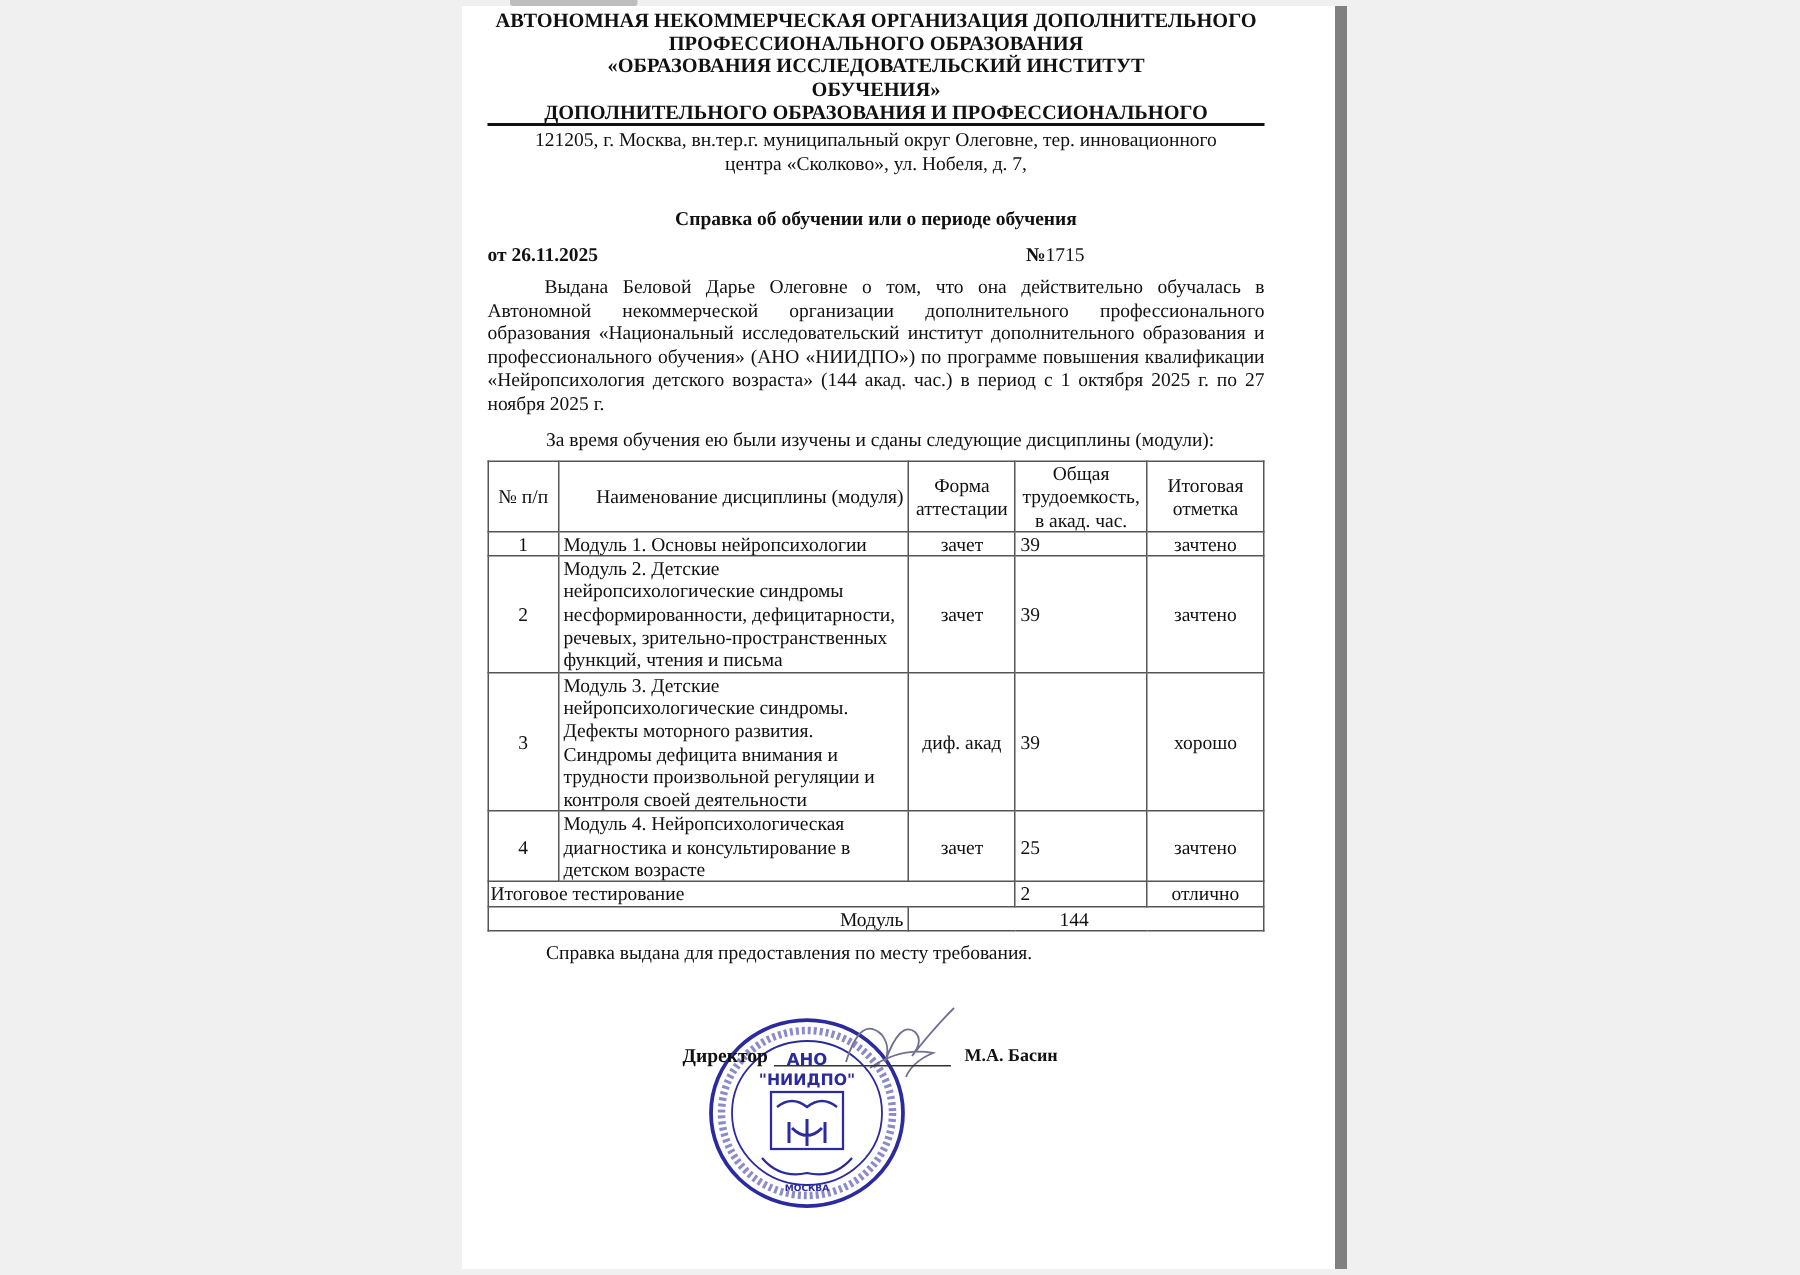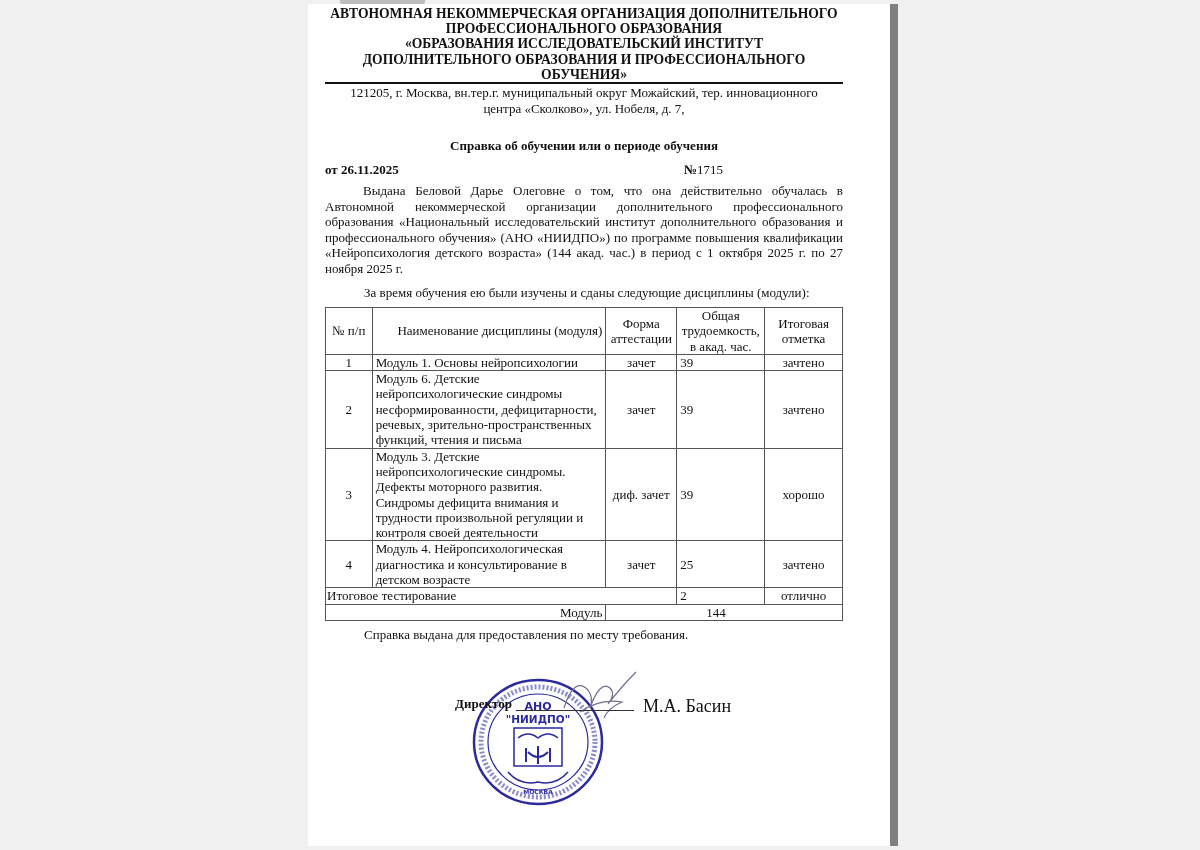--- a/index.html
+++ b/index.html
@@ -71,43 +71,43 @@
   .footer-note {
     position: absolute; left: 364px; top: 627px; font-size: 13px;
   }
   .sign-label {
     position: absolute; left: 455px; top: 696px; font-weight: bold; font-size: 13px;
   }
   .sign-line {
     position: absolute; left: 516px; top: 710px; width: 118px; height: 1px; background: #333;
   }
   .sign-name {
-    position: absolute; left: 643px; top: 696px; font-weight: normal; font-size: 18px;
+    position: absolute; left: 643px; top: 696px; font-weight: bold; font-size: 12px;
   }
   .stamp { position: absolute; left: 470px; top: 676px; width: 136px; height: 132px; }
   .signature { position: absolute; left: 560px; top: 668px; width: 80px; height: 60px; }
 </style>
 </head>
 <body>
 
 <div class="page"></div>
 <div class="page-shadow"></div>
 <div class="top-tab"></div>
 
 <div class="header">
   <div>АВТОНОМНАЯ НЕКОММЕРЧЕСКАЯ ОРГАНИЗАЦИЯ ДОПОЛНИТЕЛЬНОГО</div>
   <div>ПРОФЕССИОНАЛЬНОГО ОБРАЗОВАНИЯ</div>
   <div>«ОБРАЗОВАНИЯ ИССЛЕДОВАТЕЛЬСКИЙ ИНСТИТУТ</div>
+  <div>ОБУЧЕНИЯ»</div>
   <div>ДОПОЛНИТЕЛЬНОГО ОБРАЗОВАНИЯ И ПРОФЕССИОНАЛЬНОГО</div>
-  <div>ОБУЧЕНИЯ»</div>
 </div>
 <div class="header-rule"></div>
 
 <div class="address">
-  <div>121205, г. Москва, вн.тер.г. муниципальный округ Можайский, тер. инновационного</div>
+  <div>121205, г. Москва, вн.тер.г. муниципальный округ Олеговне, тер. инновационного</div>
   <div>центра «Сколково», ул. Нобеля, д. 7,</div>
 </div>
 
 <div class="doc-title">Справка об обучении или о периоде обучения</div>
 <div class="doc-date">от  26.11.2025</div>
 <div class="doc-number"><b>№</b><span>1715</span></div>
 
 <div class="body-text">Выдана Беловой Дарье Олеговне о том, что она действительно обучалась  в Автономной некоммерческой организации дополнительного профессионального образования «Национальный исследовательский институт дополнительного образования и профессионального обучения» (АНО «НИИДПО») по программе повышения квалификации «Нейропсихология детского возраста» (144 акад. час.)  в период с 1 октября 2025 г. по 27 ноября 2025 г.</div>
 <div class="intro-line">За время обучения ею были изучены и сданы следующие дисциплины (модули):</div>
 
@@ -124,29 +124,29 @@
   <tbody>
     <tr>
       <td class="c1">1</td>
       <td class="c2">Модуль 1. Основы нейропсихологии</td>
       <td class="c3">зачет</td>
       <td class="c4">39</td>
       <td class="c5">зачтено</td>
     </tr>
     <tr>
       <td class="c1">2</td>
-      <td class="c2">Модуль 6. Детские нейропсихологические синдромы несформированности, дефицитарности, речевых, зрительно-пространственных функций, чтения и письма</td>
+      <td class="c2">Модуль 2. Детские нейропсихологические синдромы несформированности, дефицитарности, речевых, зрительно-пространственных функций, чтения и письма</td>
       <td class="c3">зачет</td>
       <td class="c4">39</td>
       <td class="c5">зачтено</td>
     </tr>
     <tr>
       <td class="c1">3</td>
       <td class="c2">Модуль 3. Детские нейропсихологические синдромы. Дефекты моторного развития. Синдромы дефицита внимания и трудности произвольной регуляции и контроля своей деятельности</td>
-      <td class="c3">диф. зачет</td>
+      <td class="c3">диф. акад</td>
       <td class="c4">39</td>
       <td class="c5">хорошо</td>
     </tr>
     <tr>
       <td class="c1">4</td>
       <td class="c2">Модуль 4. Нейропсихологическая диагностика и консультирование в детском возрасте</td>
       <td class="c3">зачет</td>
       <td class="c4">25</td>
       <td class="c5">зачтено</td>
     </tr>

